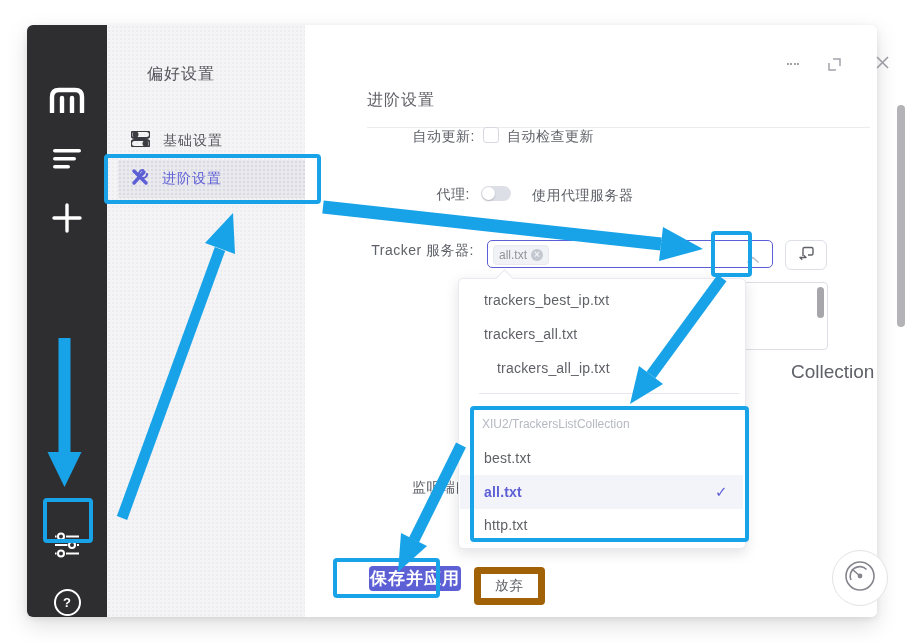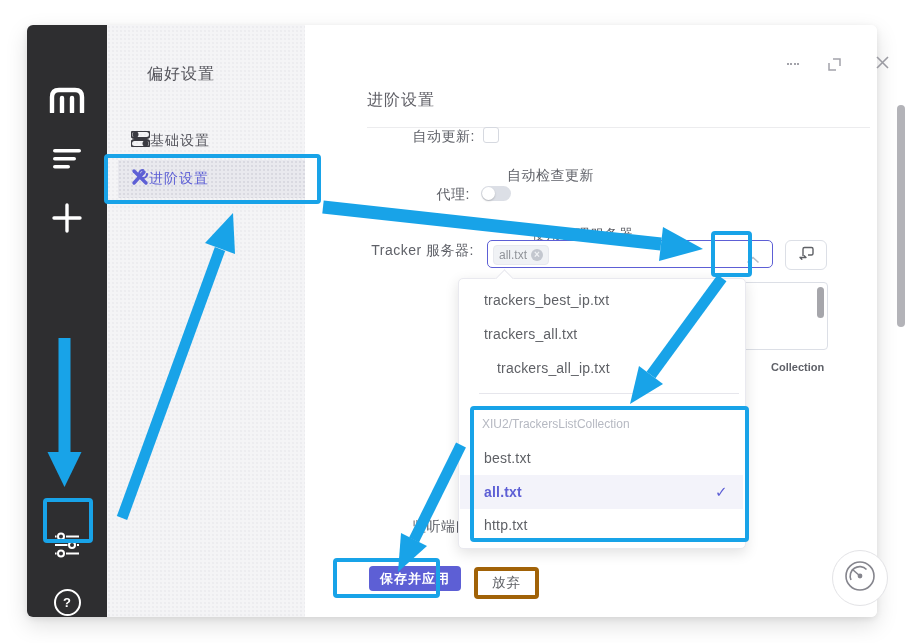--- a/index.html
+++ b/index.html
@@ -15,33 +15,33 @@
     background-image:radial-gradient(rgba(110,110,130,.06) 1px,transparent 1px);background-size:4px 4px;}
   #main{left:278px;top:0;width:572px;height:592px;background:#fff;border-radius:0 6px 6px 0;}
 
   
   .side-ic{left:0;width:80px;display:flex;justify-content:center;color:#fff;}
   .help-circle{width:23px;height:23px;border:2px solid #fff;border-radius:50%;
     display:flex;align-items:center;justify-content:center;font-size:13px;font-weight:bold;color:#fff;}
 
   
   .panel-title{font-size:16px;color:#55555c;letter-spacing:1px;}
-  .menu-row{left:11px;width:193px;height:38px;display:flex;align-items:center;padding-left:13px;box-sizing:border-box;}
+  .menu-row{left:11px;width:193px;height:38px;display:flex;align-items:center;gap:13px;padding-left:13px;box-sizing:border-box;}
   .menu-row .lbl{font-size:14px;color:#56565e;letter-spacing:1px;}
   .menu-row.sel{background:#e9e9ee;background-image:radial-gradient(rgba(100,100,130,.12) 1px,transparent 1px);background-size:4px 4px;}
   .menu-row.sel .lbl{color:#5d5fd5;}
 
   
   .winctl{color:#a3a3aa;}
 
   
   .h-title{font-size:16px;color:#5f5f66;letter-spacing:1px;}
   .sep{height:1px;background:#ececee;}
   .form-label{font-size:14px;color:#5f6168;text-align:right;letter-spacing:.5px;}
-  .plain{font-size:14px;color:#5f6168;letter-spacing:.5px;margin-top:39px;}
+  .plain{font-size:14px;color:#5f6168;letter-spacing:.5px;}
   .checkbox{width:14px;height:14px;border:1px solid #d6d9e0;border-radius:3px;background:#fff;}
   .toggle{width:30px;height:15px;border-radius:8px;background:#dcdfe6;}
   .toggle .knob{position:absolute;left:1px;top:1px;width:13px;height:13px;border-radius:50%;background:#fff;box-shadow:0 1px 2px rgba(0,0,0,.2);}
   .select-box{border:1.5px solid #5d5fd5;border-radius:5px;background:#fff;box-sizing:border-box;}
   .tag{background:#f0f2f5;border:1px solid #e7e9ee;border-radius:4px;display:flex;align-items:center;gap:4px;
        padding:0 5px;height:18px;font-size:12px;color:#909399;}
   .tag .tclose{width:12px;height:12px;border-radius:50%;background:#c3c7cf;color:#f0f2f5;font-size:10px;line-height:12px;
        text-align:center;font-weight:bold;}
   .ghost-btn{border:1px solid #dcdfe6;border-radius:6px;background:#fff;display:flex;align-items:center;justify-content:center;}
 
@@ -50,23 +50,23 @@
     box-shadow:0 4px 14px rgba(0,0,0,.12);z-index:10;}
   #dropdown .caret{position:absolute;left:39px;top:-7px;width:12px;height:12px;background:#fff;
     border-left:1px solid #e9e9ef;border-top:1px solid #e9e9ef;transform:rotate(45deg);}
   .dd-item{position:absolute;left:25px;font-size:14px;color:#5f6166;letter-spacing:.2px;}
   .dd-group{position:absolute;left:23px;font-size:12px;color:#b6b9c2;}
   .dd-selrow{position:absolute;left:1px;top:196px;width:283px;height:34px;background:#f3f3fa;}
   .dd-sel{color:#5d5fd5;font-weight:bold;}
   .dd-div{position:absolute;left:20px;top:114px;width:260px;height:1px;background:#e6e6ec;}
 
   
-  .primary-btn{background:#5d5fd5;border-radius:4px;color:#fff;font-size:13px;font-weight:bold;
+  .primary-btn{background:#5d5fd5;border-radius:4px;color:#fff;font-size:17px;font-weight:bold;
     display:flex;align-items:center;justify-content:center;letter-spacing:1px;}
-  .default-btn{background:#fff;border:4px solid #a16207;border-radius:4px;color:#5f6166;font-size:13.5px;
+  .default-btn{background:#fff;border:7px solid #a16207;border-radius:4px;color:#5f6166;font-size:13.5px;
     display:flex;align-items:center;justify-content:center;letter-spacing:1px;}
 
   
   .anno-box{border:4px solid #18a3e8;border-radius:4px;z-index:30;}
   #anno-svg{left:0;top:0;z-index:29;pointer-events:none;}
 
   .scroll-thumb{background:#b3b3b8;border-radius:4px;}
   .frag{z-index:1;}
 </style>
 </head>
@@ -199,21 +199,21 @@
       </div>
 
       <div class="abs frag" style="left:173px;top:333px;font-size:13px;color:#8a8f99;">扌</div>
       <div class="abs frag" style="left:173px;top:352px;font-size:12px;color:#8a8f99;">〈</div>
       <div class="abs frag" style="left:165px;top:373px;width:14px;height:14px;background:#5d5fd5;border-radius:3px;
            color:#fff;font-size:10px;line-height:14px;text-align:center;">✓</div>
       <div class="abs frag" style="left:169px;top:404px;font-size:13px;color:#5f6168;">2</div>
       <div class="abs frag plain" style="left:107px;top:454px;">监听端口</div>
       <div class="abs frag" style="left:169px;top:453px;width:21px;height:21px;border-radius:50%;background:#5d5fd5;"></div>
       <div class="abs frag" style="left:171px;top:488px;font-size:14px;color:#5f6168;">B</div>
-      <div class="abs frag" style="left:466px;top:336px;font-size:11px;color:#5f6168;font-weight:bold;">Collection</div>
+      <div class="abs frag" style="left:486px;top:336px;font-size:19px;color:#5f6168;">Collection</div>
 
       <div class="abs primary-btn" style="left:64px;top:541px;width:92px;height:25px;">保存并应用</div>
       <div class="abs default-btn" style="left:169px;top:542px;width:57px;height:24px;">放弃</div>
 
       <div class="abs" style="left:527px;top:525px;width:54px;height:54px;border:1.5px solid #e3e3e6;border-radius:50%;
            display:flex;align-items:center;justify-content:center;background:#fff;">
         <span>
           <svg width="32" height="32" viewBox="0 0 32 32" fill="none" stroke="#85858d" stroke-width="1.6">
             <circle cx="16" cy="16" r="14"></circle>
             <path d="M16 16 L8.5 9.5" stroke-linecap="round"></path>

